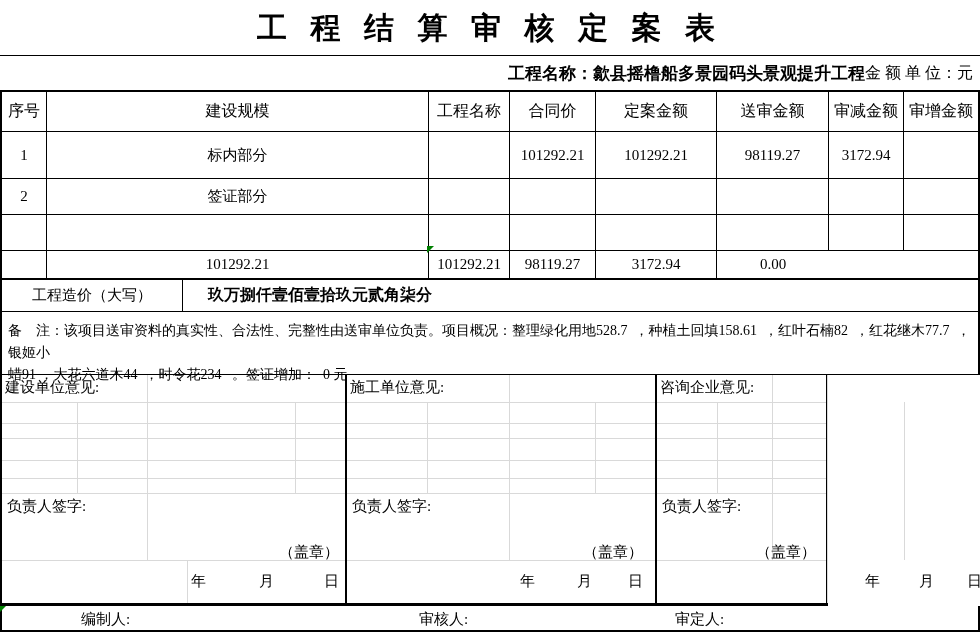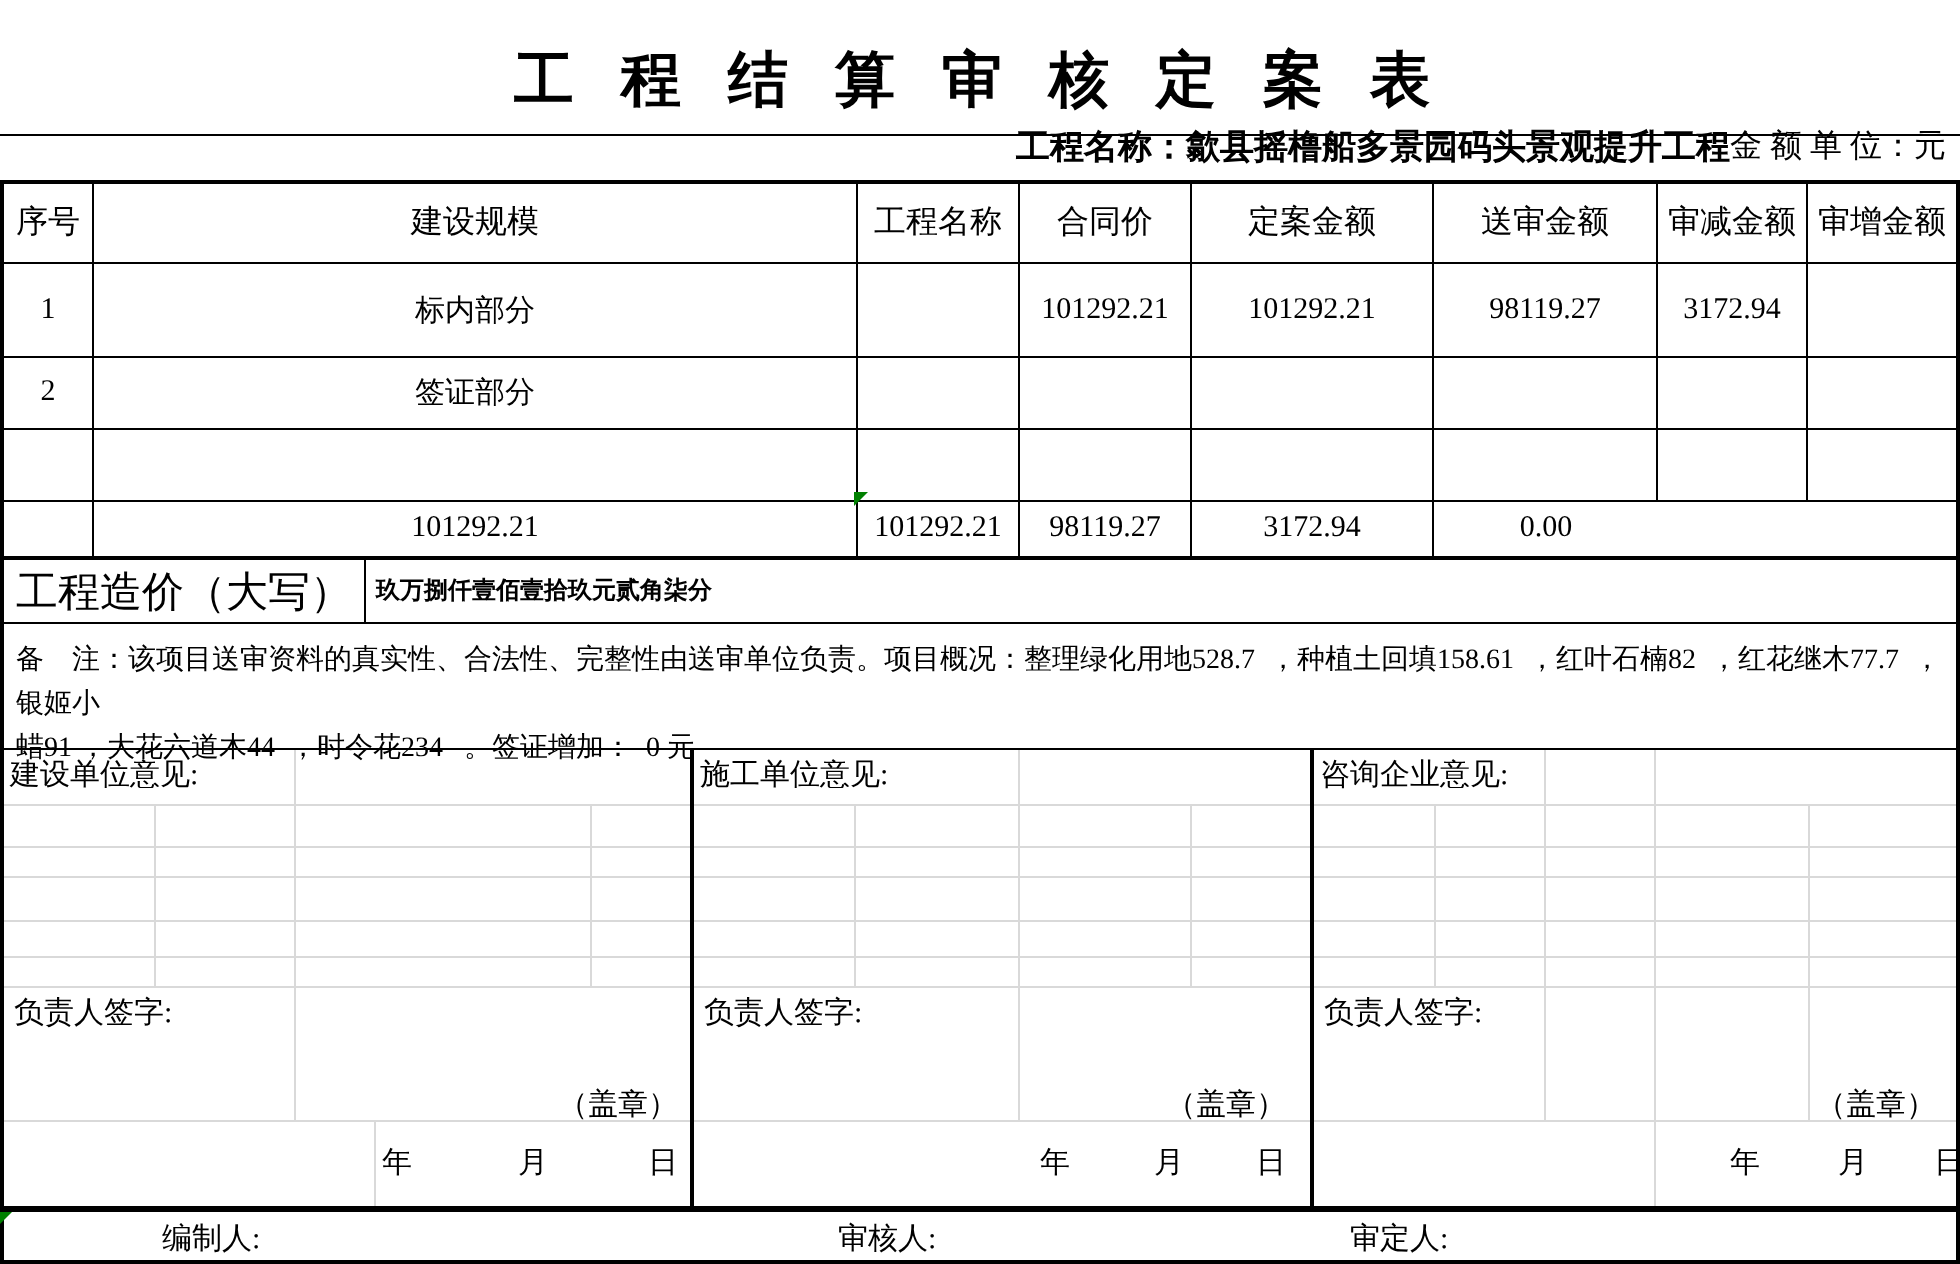--- a/index.html
+++ b/index.html
@@ -11,21 +11,21 @@
     background: #fff;
     color: #000;
     font-family: "Liberation Serif", "DejaVu Serif", serif;
     overflow: hidden;
   }
   .pre { white-space: pre; }
   .prew { white-space: pre-wrap; }
 
   
   #band-title {
-    position: absolute; top: 12px; left: 0; width: 980px; height: 56px;
+    position: absolute; top: 0; left: 0; width: 980px; height: 56px;
     border-bottom: 1px solid #000;
     display: flex; align-items: center; justify-content: center;
   }
   .title-text { font-size: 30px; font-weight: bold; letter-spacing: 8px; padding-top: 2px; }
 
   
   #band-meta {
     position: absolute; top: 56px; left: 0; width: 980px; height: 34px;
     display: flex; align-items: center; justify-content: flex-end;
     padding: 0 7px;
@@ -53,38 +53,38 @@
   .cell.span2 { grid-column: 1 / 3; font-size: 16px; }
 
   
   #band-cost {
     position: absolute; top: 280px; left: 0; width: 980px; height: 32px;
     border-left: 2px solid #000; border-right: 2px solid #000; border-bottom: 1px solid #000;
     display: flex;
   }
   .cost-label {
     width: 181px; border-right: 1px solid #000;
-    display: flex; align-items: center; justify-content: center; font-size: 21px;
+    display: flex; align-items: center; justify-content: center; font-size: 15px;
   }
   .cost-value {
     flex: 1; display: flex; align-items: center;
-    padding-left: 5px; font-weight: bold; font-size: 12px;
+    padding-left: 5px; font-weight: bold; font-size: 16px; margin-left: 20px;
   }
 
   
   #band-note {
     position: absolute; top: 312px; left: 0; width: 980px; height: 63px;
     border-left: 2px solid #000; border-right: 2px solid #000; border-bottom: 1px solid #000;
     padding: 8px 6px 0 6px;
     font-size: 14px; line-height: 22px;
   }
 
   
   #band-opinions {
-    position: absolute; top: 375px; left: 0; width: 980px; height: 231px;
+    position: absolute; top: 375px; left: 0; width: 828px; height: 231px;
     border-left: 2px solid #000; border-right: 2px solid #000; border-bottom: 3px solid #000;
     display: flex;
   }
   .op { position: relative; height: 100%; font-size: 15px; }
   .op1 { width: 345px; border-right: 2px solid #000; }
   .op2 { width: 310px; border-right: 2px solid #000; }
   .op3 { flex: 1; }
   .op-title { position: absolute; top: 3px; left: 3px; }
   .op-sign  { position: absolute; top: 122px; left: 5px; }
   .op-seal  { position: absolute; top: 168px; }

